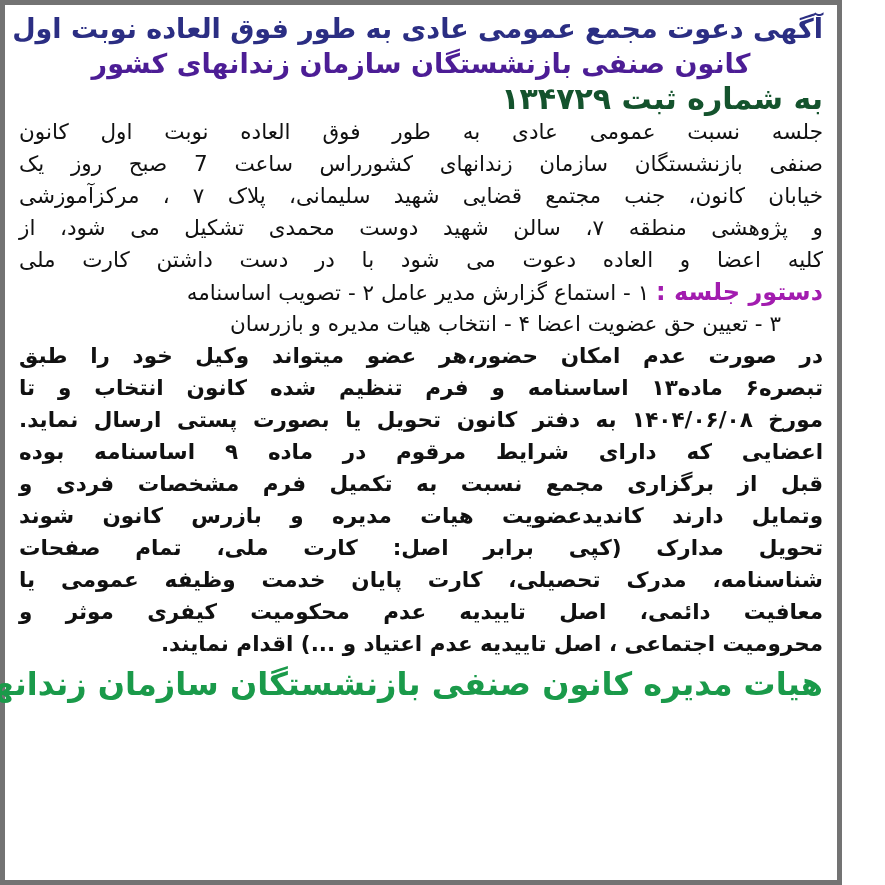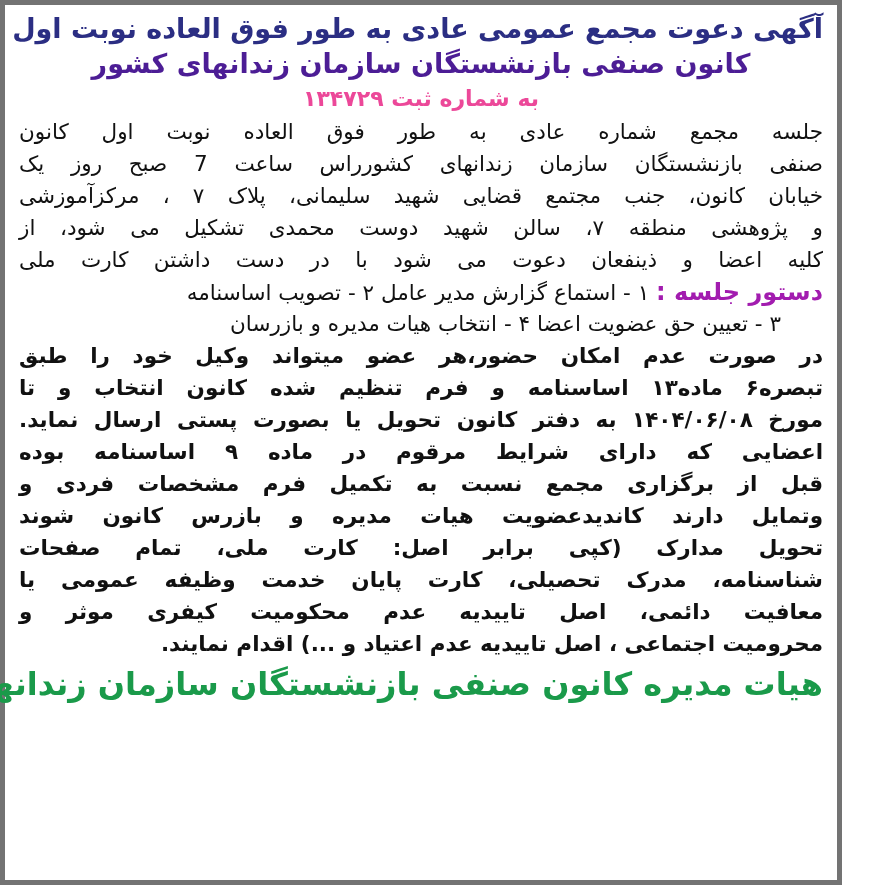--- a/index.html
+++ b/index.html
@@ -30,21 +30,21 @@
     }
     .title {
       text-align: center;
       font-weight: bold;
       line-height: 35px;
       margin: 0;
       white-space: nowrap;
     }
     .title-1 { font-size: 27px; color: #2b2e83; }
     .title-2 { font-size: 27px; color: #4c1d95; }
-    .title-3 { font-size: 22px; color: #ec4899; }
+    .title-3 { font-size: 30px; color: #14532d; text-align: right; }
     .body-block {
       font-size: 21.5px;
       line-height: 32px;
       text-align: justify;
       text-align-last: right;
       margin: 0;
     }
     .body-block .line {
       display: block;
       text-align: justify;
@@ -84,25 +84,25 @@
 <body>
 
 <div class="frame">
   <div class="inner">
 
     <div class="title title-1">آگهی دعوت مجمع عمومی عادی به طور فوق العاده نوبت اول</div>
     <div class="title title-2">کانون صنفی بازنشستگان سازمان زندانهای کشور</div>
     <div class="title title-3">به شماره ثبت ۱۳۴۷۲۹</div>
 
     <div class="body-block regular">
-      <span class="line">جلسه مجمع شماره عادی به طور فوق العاده نوبت اول کانون</span>
+      <span class="line">جلسه نسبت عمومی عادی به طور فوق العاده نوبت اول کانون</span>
       <span class="line">صنفی بازنشستگان سازمان زندانهای کشورراس ساعت 7 صبح روز یک</span>
       <span class="line">خیابان کانون، جنب مجتمع قضایی شهید سلیمانی، پلاک ۷ ، مرکزآموزشی</span>
       <span class="line">و پژوهشی منطقه ۷، سالن شهید دوست محمدی تشکیل می شود، از</span>
-      <span class="line">کلیه اعضا و ذینفعان دعوت می شود با در دست داشتن کارت ملی</span>
+      <span class="line">کلیه اعضا و العاده دعوت می شود با در دست داشتن کارت ملی</span>
     </div>
 
     <div class="body-block regular">
       <span class="agenda-line">
         <span class="agenda-label">دستور جلسه :</span>
         <span>۱ - استماع گزارش مدیر عامل  ۲ - تصویب اساسنامه</span>
       </span>
       <span class="agenda-line indent">۳ - تعیین حق عضویت اعضا  ۴ - انتخاب هیات مدیره  و بازرسان</span>
     </div>
 

